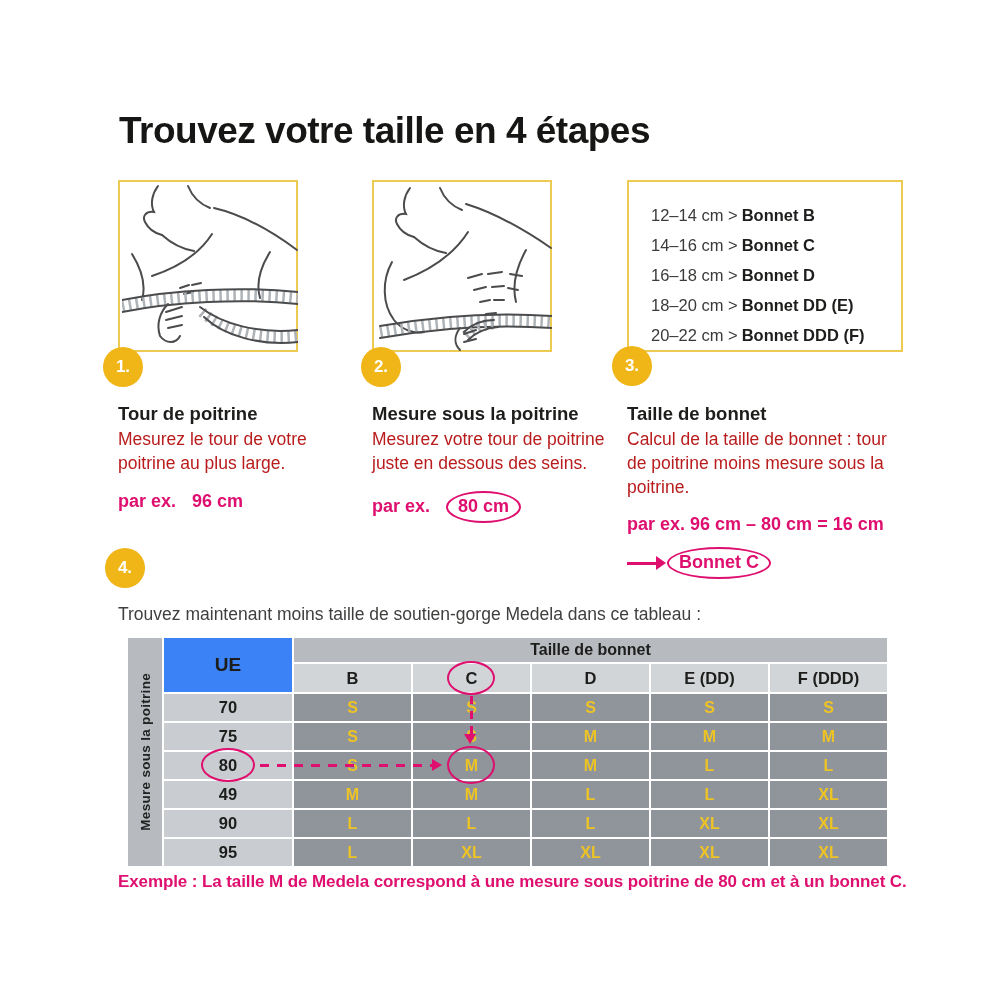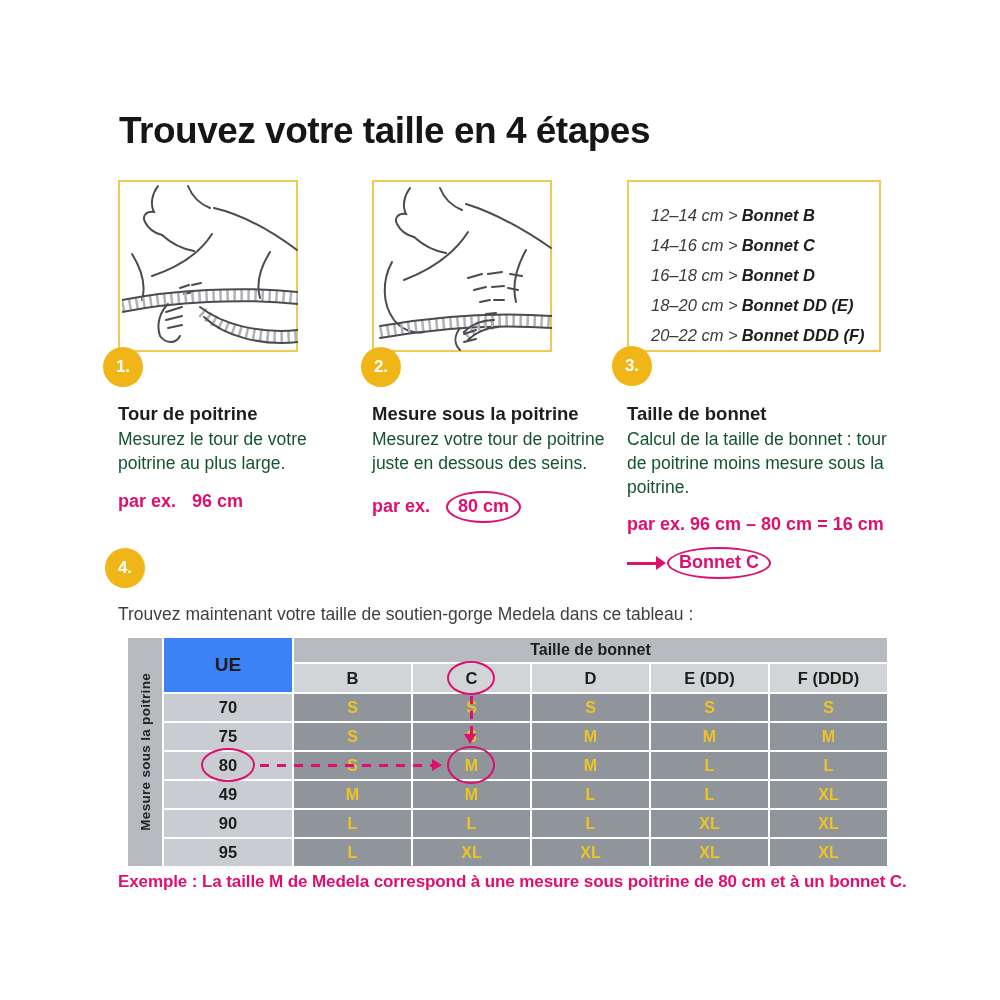--- a/index.html
+++ b/index.html
@@ -13,41 +13,41 @@
     position:absolute; left:119px; top:110px;
     font-size:37px; font-weight:bold; letter-spacing:-0.5px; color:#161615;
   }
   
   .step-box {
     position:absolute; top:180px; height:172px;
     border:2px solid #EDCB52; background:#fff;
   }
   .box-1 { left:118px; width:180px; }
   .box-2 { left:372px; width:180px; }
-  .box-3 { left:627px; width:254px; padding:18px 0 0 22px;font-style:italic; }
+  .box-3 { left:627px; width:276px; padding:18px 0 0 22px; }
   .step-box svg { position:absolute; left:2px; top:2px; }
   .cup-line { font-size:16.5px; line-height:30px; color:#3a3a39; white-space:nowrap; }
   .cup-line b { color:#1d1d1b; margin-left:4px; }
   
   .badge {
     position:absolute; width:40px; height:40px; border-radius:50%;
     background:#F0B517; color:#fff; font-weight:bold; font-size:17px;
     display:flex; align-items:center; justify-content:center; z-index:3;
   }
   .badge-1 { left:103px; top:347px; }
   .badge-2 { left:361px; top:347px; }
   .badge-3 { left:612px; top:346px; }
   .badge-4 { left:105px; top:548px; }
   
   .step-col { position:absolute; top:392px; }
   .col-1 { left:118px; width:232px; }
   .col-2 { left:372px; width:240px; }
   .col-3 { left:627px; width:268px; }
   .step-heading { font-size:18.5px; font-weight:bold; margin-bottom:3px; color:#1d1d1b;margin-top:11px; }
-  .step-body { font-size:17.5px; line-height:1.36; color:#14532d; }
+  .step-body { font-size:17.5px; line-height:1.36; color:#b91c1c; }
   .example-line {
     margin-top:15px; font-size:18px; font-weight:bold; color:#DE0F6F;
     display:flex; align-items:center; gap:16px;
   }
   .pill {
     display:inline-block; border:2.5px solid #DE0F6F; border-radius:50%;
     padding:3px 10px 4px; white-space:nowrap;
   }
   .result-line { margin-top:12px; display:flex; align-items:center; gap:10px;
     font-size:18px; font-weight:bold; color:#DE0F6F; }
@@ -213,21 +213,21 @@
   <div class="step-col col-3">
     <div class="step-heading">Taille de bonnet</div>
     <div class="step-body">Calcul de la taille de bonnet : tour de poitrine moins mesure sous la poitrine.</div>
     <div class="example-line">par ex. 96 cm – 80 cm = 16 cm</div>
     <div class="result-line">
       <span class="arrow-right"></span>
       <span class="pill">Bonnet C</span>
     </div>
   </div>
 
-  <div class="s4-intro">Trouvez maintenant votre taille de soutien-gorge Medela dans ce tableau :</div>
+  <div class="s4-intro">Trouvez maintenant moins taille de soutien-gorge Medela dans ce tableau :</div>
 
   <div class="size-table">
     <div class="cell side-strip">
       <span>Mesure sous la poitrine</span>
     </div>
     <div class="cell ue-header">UE</div>
     <div class="cell bonnet-header">Taille de bonnet</div>
 
     <div class="cell cup-header">B</div>
     <div class="cell cup-header">C</div>

